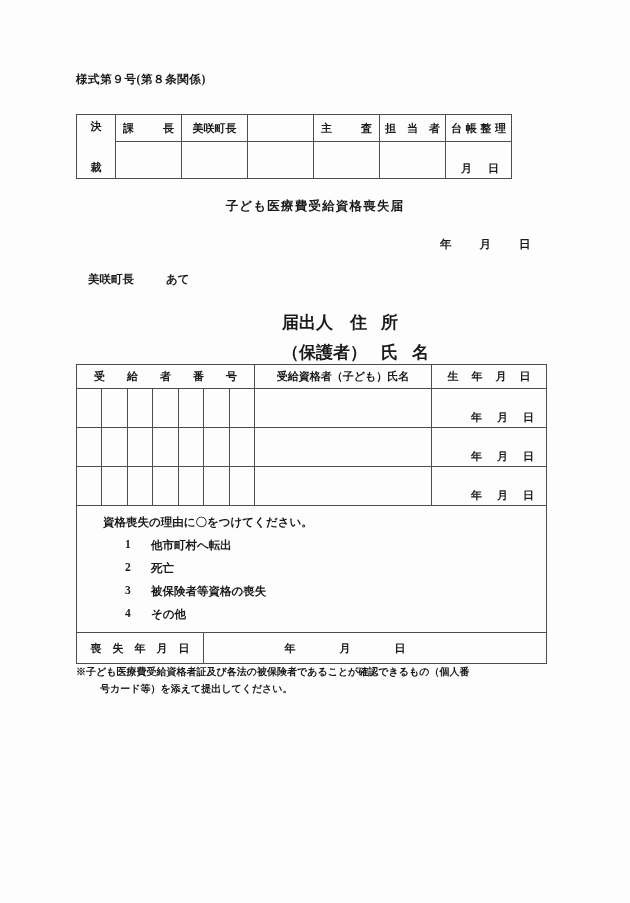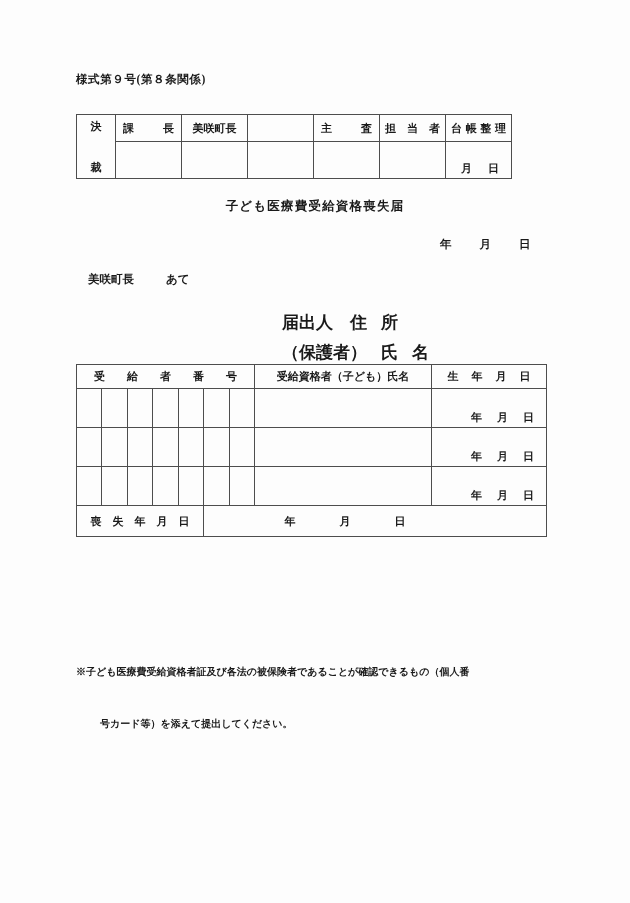--- a/index.html
+++ b/index.html
@@ -205,21 +205,21 @@
 
   
   .footnote {
     position: absolute;
     left: 76px;
     top: 664px;
     width: 478px;
     font-size: 10px;
     line-height: 1.65;
   }
-  .footnote-line2 { padding-left: 24px; margin-top: 35px; }
+  .footnote-line2 { padding-left: 24px; }
 </style>
 </head>
 <body>
 
 <div class="page">
 
   <div class="form-number">様式第９号(第８条関係)</div>
 
   <table class="approval-table">
     <tbody>
@@ -376,20 +376,41 @@
       <td class="name-cell"></td>
       <td class="birth-cell">
         <div class="birth-inner">
           <span>年</span>
           <span>月</span>
           <span>日</span>
         </div>
       </td>
     </tr>
 
+    <tr>
+      <td colspan="9" class="reason-cell">
+        <div class="reason-prompt">資格喪失の理由に〇をつけてください。</div>
+        <div class="reason-item">
+          <span class="reason-num">1</span>
+          <span>他市町村へ転出</span>
+        </div>
+        <div class="reason-item">
+          <span class="reason-num">2</span>
+          <span>死亡</span>
+        </div>
+        <div class="reason-item">
+          <span class="reason-num">3</span>
+          <span>被保険者等資格の喪失</span>
+        </div>
+        <div class="reason-item">
+          <span class="reason-num">4</span>
+          <span>その他</span>
+        </div>
+      </td>
+    </tr>
 
     <tr>
       <td colspan="5" class="loss-label-cell">
         <div class="loss-label-inner">
           <span>喪</span>
           <span>失</span>
           <span>年</span>
           <span>月</span>
           <span>日</span>
         </div>

